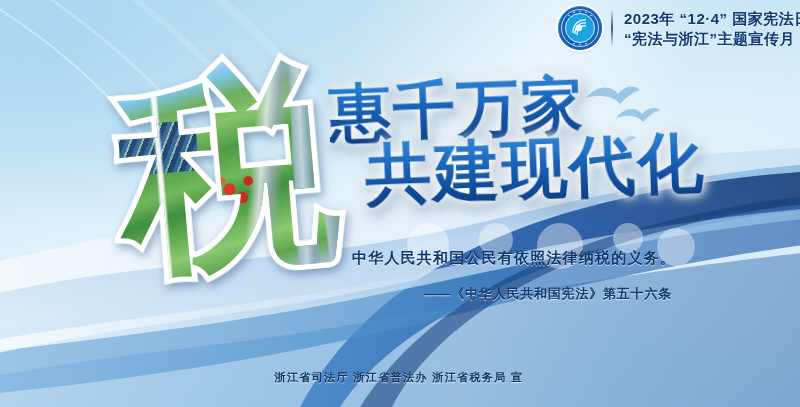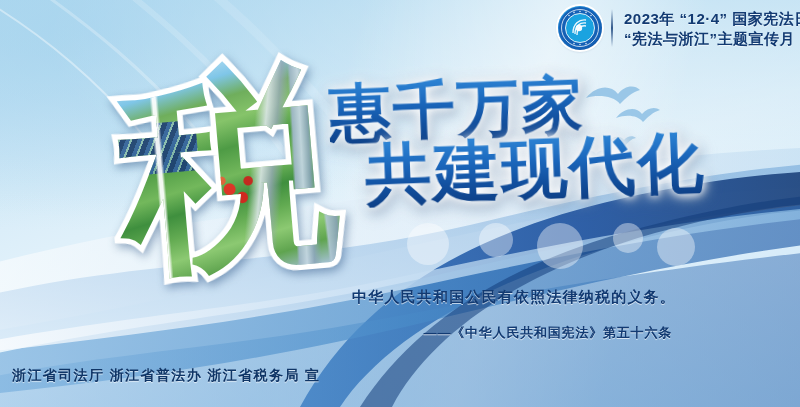--- a/index.html
+++ b/index.html
@@ -146,32 +146,32 @@
   
   .birds{position:absolute;left:578px;top:82px;width:130px;height:90px;z-index:8;pointer-events:none;}
 
   
   #subtitle{
     position:absolute;left:352px;top:248px;
     z-index:11;
     color:#123a72;
     text-shadow:0 1px 0 rgba(255,255,255,.65);
   }
-  #subtitle .sub1{font-size:15px;font-weight:bold;letter-spacing:1.2px;line-height:20px;white-space:nowrap;margin-top:39px;}
+  #subtitle .sub1{font-size:15px;font-weight:bold;letter-spacing:1.2px;line-height:20px;white-space:nowrap;}
   #subtitle .sub2{font-size:13px;font-weight:bold;letter-spacing:.8px;line-height:19px;white-space:nowrap;text-align:right;padding-right:4px;margin-top:16px;}
 
   
   .bubbles{position:absolute;left:400px;top:214px;width:300px;height:60px;z-index:7;pointer-events:none;}
 
   
   #footer{
     position:absolute;left:12px;right:14px;bottom:22px;
-    text-align:left;
+    text-align:center;
     z-index:12;
-    font-size:14px;font-weight:bold;letter-spacing:1.4px;
+    font-size:11px;font-weight:bold;letter-spacing:1.4px;
     color:#0f3566;
     text-shadow:0 1px 1px rgba(255,255,255,.7);
     white-space:nowrap;
   }
 </style>
 </head>
 <body>
 
 <div id="poster">
 

